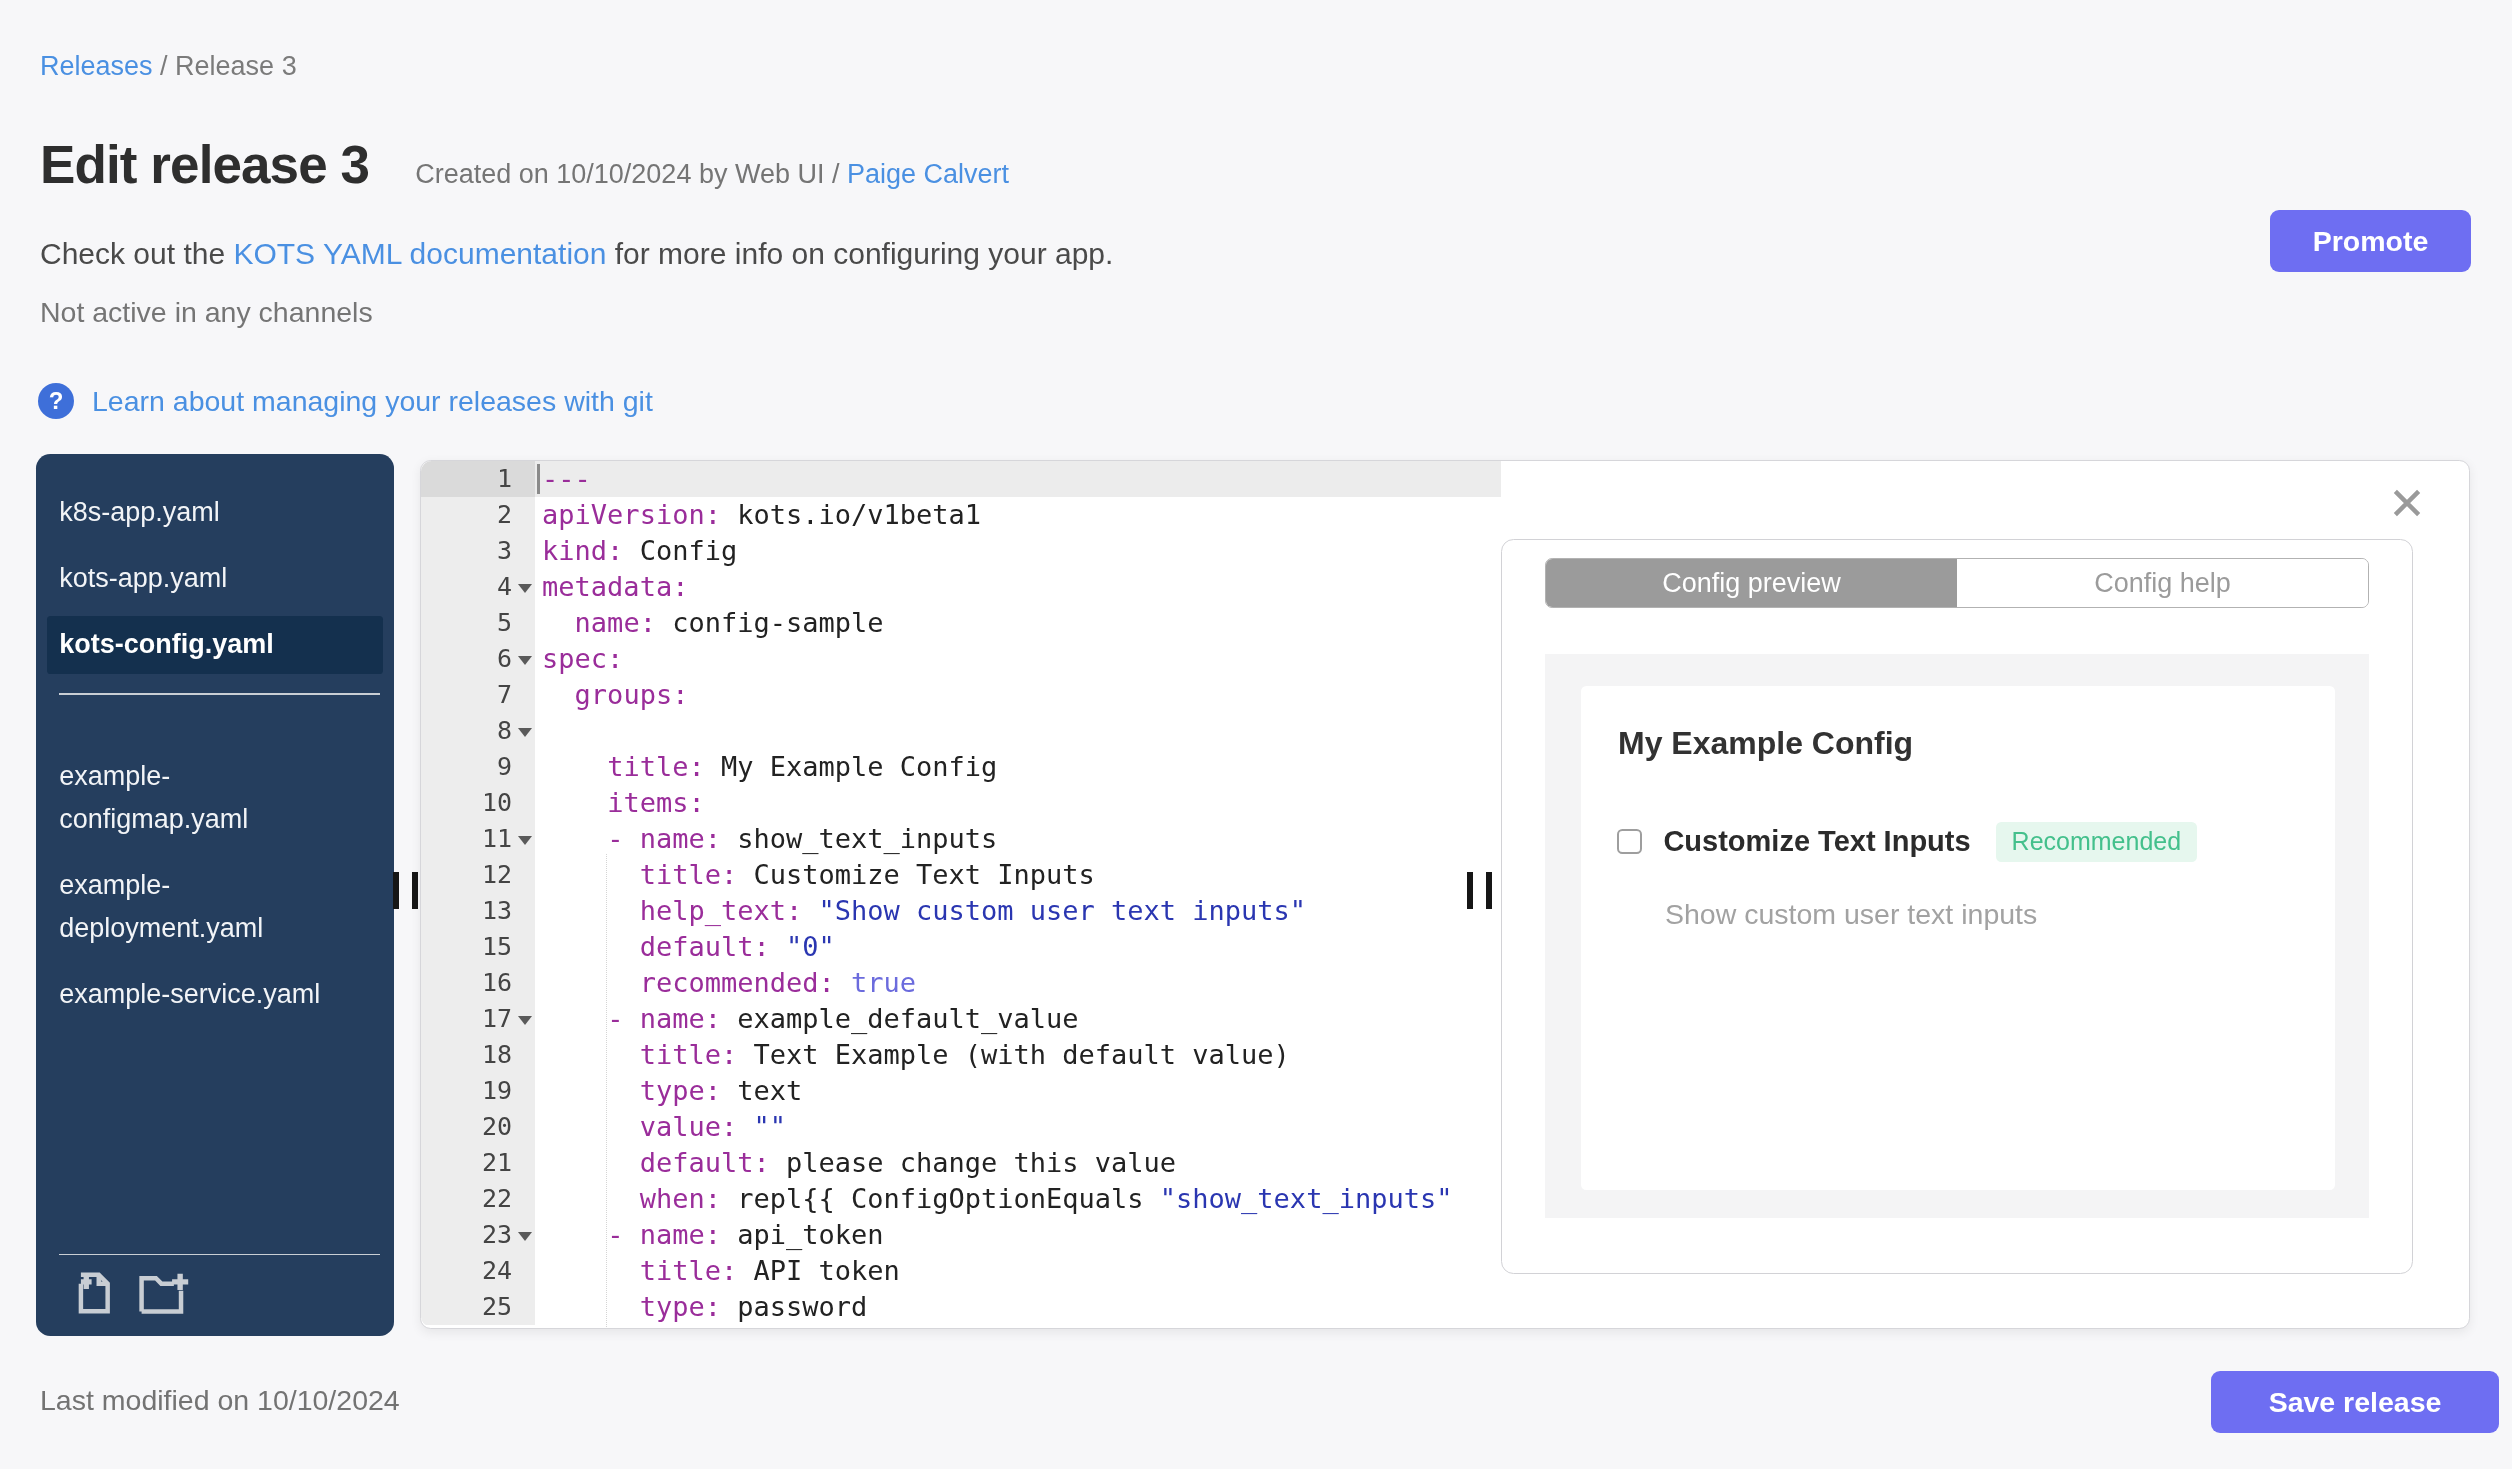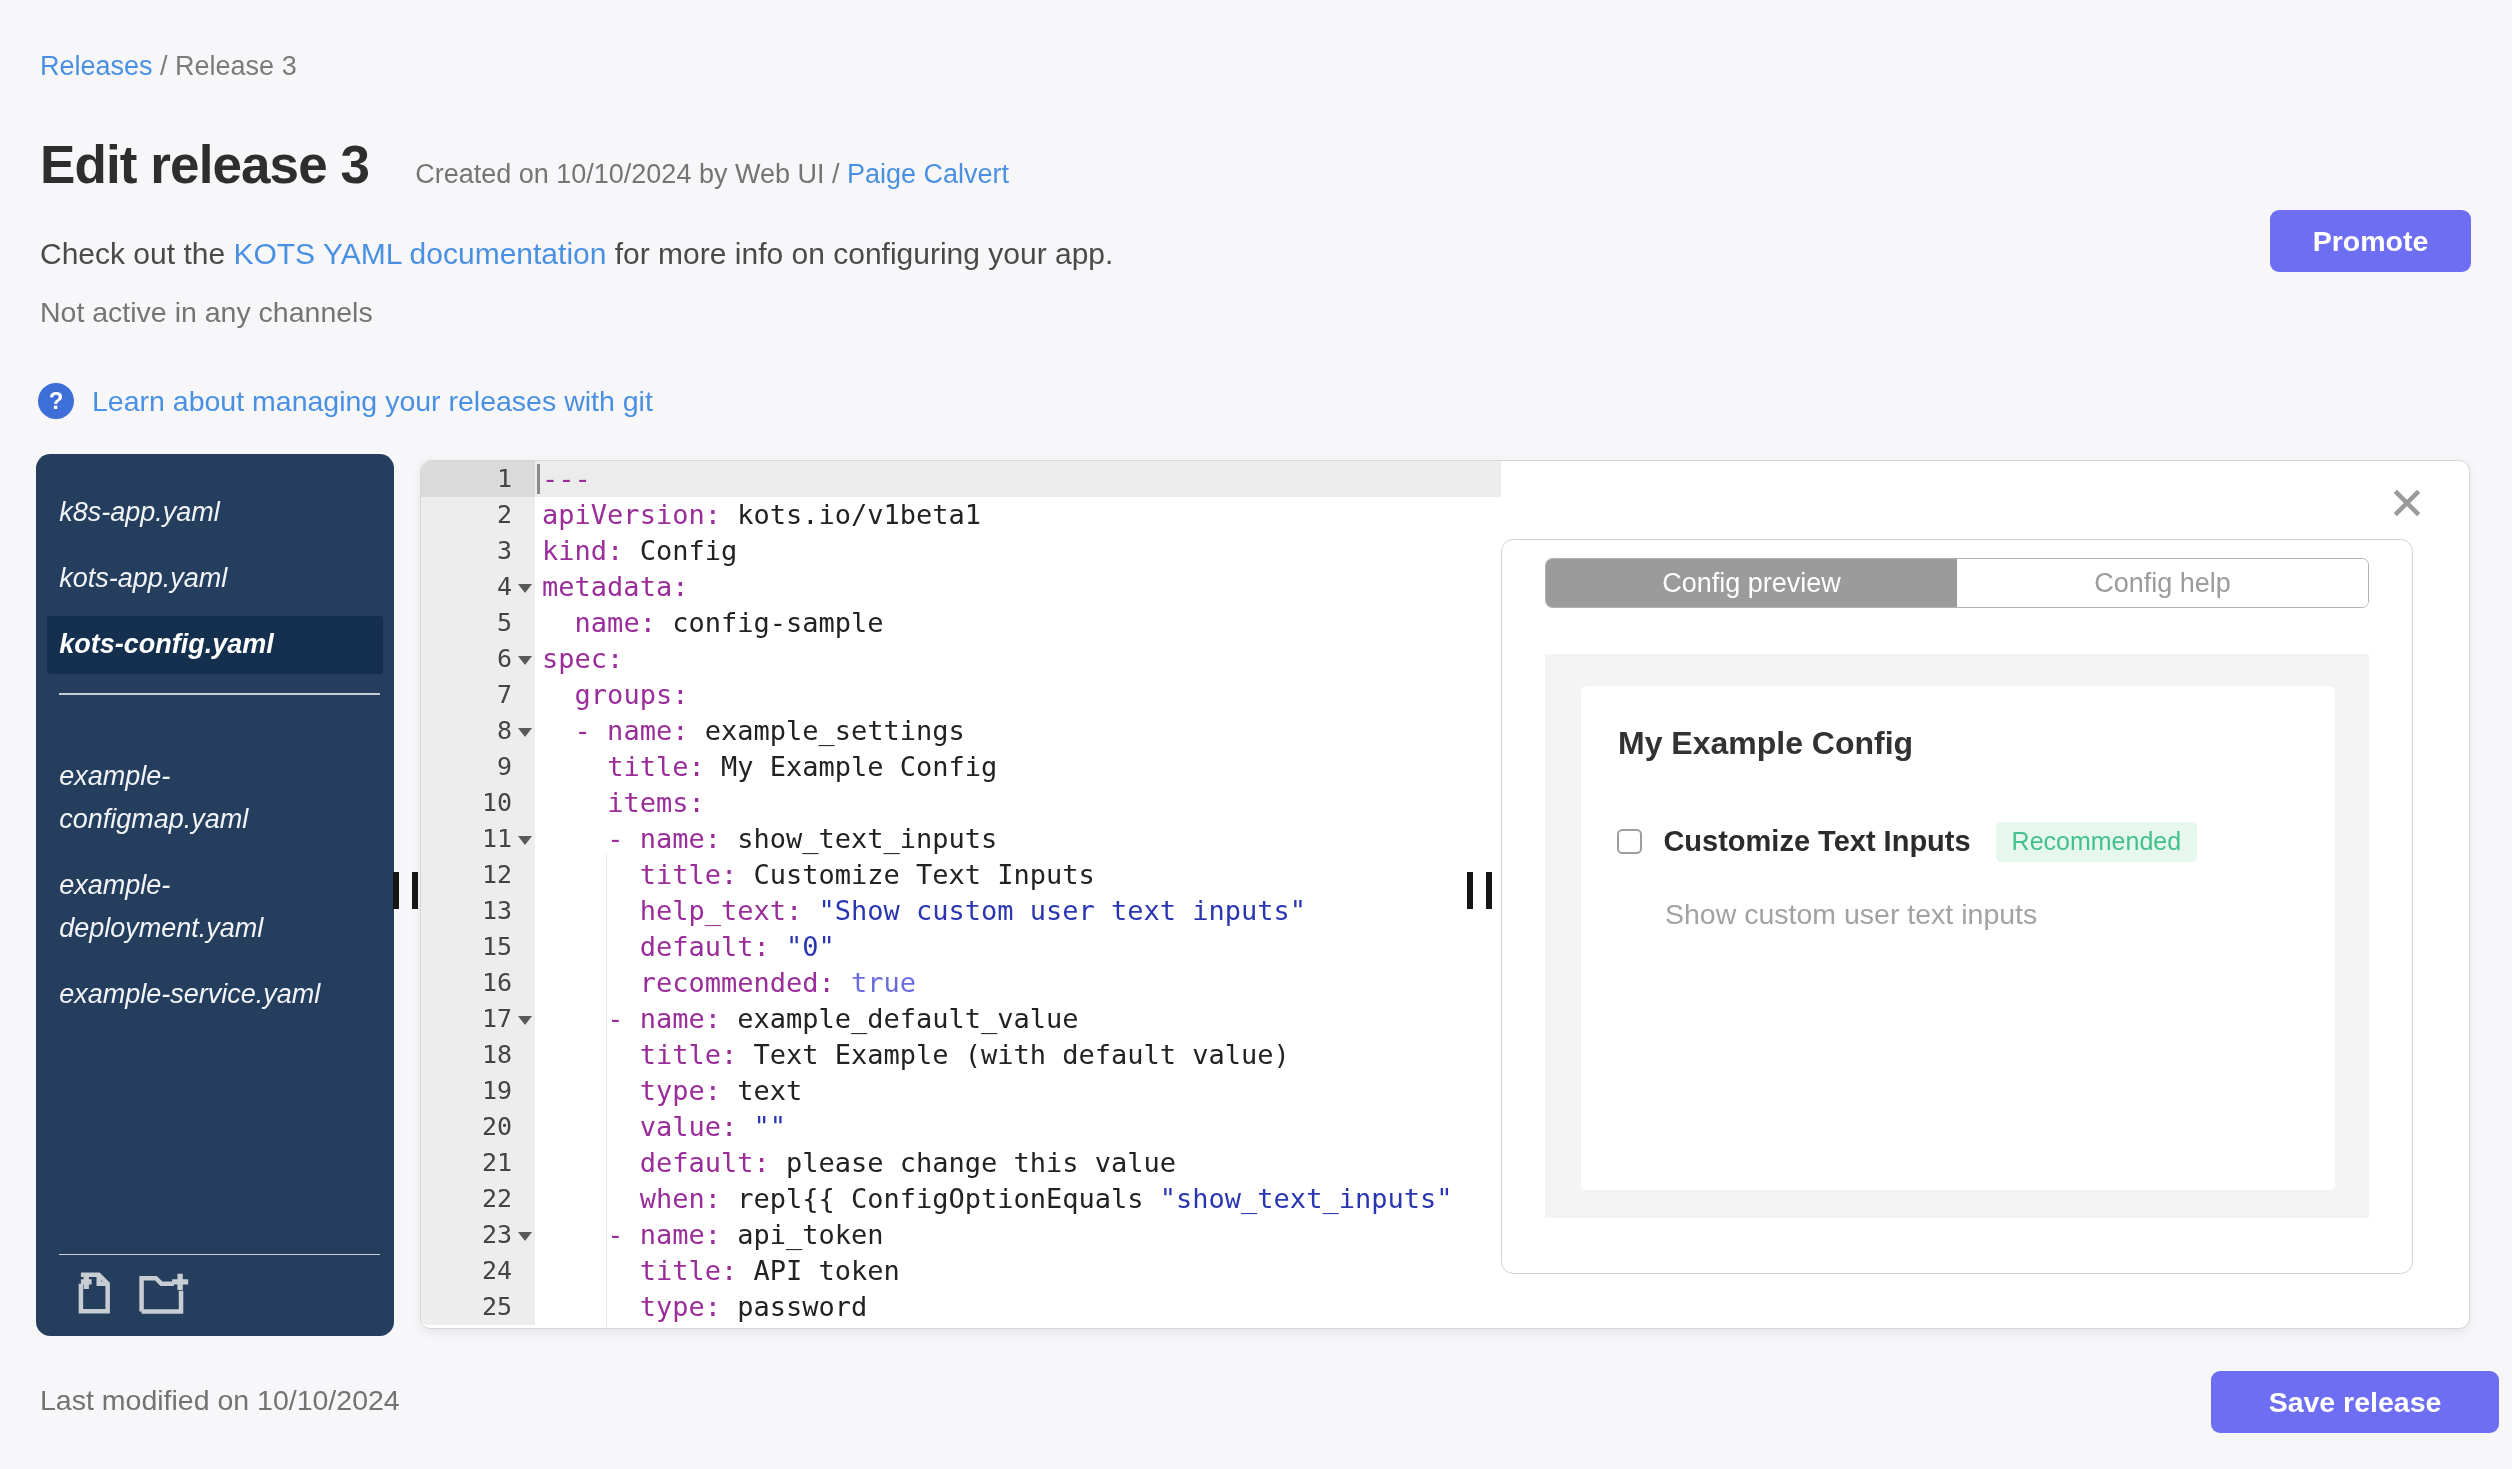--- a/index.html
+++ b/index.html
@@ -30,21 +30,21 @@
 
   button { font-family:"Liberation Sans", sans-serif; border:none; cursor:pointer; }
   .promote-btn { left:2270px; top:210px; width:201px; height:62px; border-radius:9px;
     background:#6E6EF2; color:#fff; font-size:28.5px; font-weight:700; }
   .save-btn { left:2211px; top:1371px; width:288px; height:62px; border-radius:9px;
     background:#6E6EF2; color:#fff; font-size:28.5px; font-weight:700; }
   .last-modified { left:40px; top:1384px; font-size:28.5px; color:#737373; }
 
   
   .sidebar { left:36px; top:454px; width:358px; height:882px; background:#253E5E;
-    border-radius:14.3px; color:#fff;font-style:italic; }
+    border-radius:14.3px; color:#fff; }
   .file-list { padding:30px 10.7px 0 10.7px; }
   .file-item { font-size:27px; line-height:43px; padding:7.1px 45px 7.1px 12.5px; margin-bottom:9px;
     border-radius:3.6px; cursor:pointer; color:#f2f4f7; overflow-wrap:normal; }
   .file-item.selected { background:#14304E; font-weight:700; color:#fff; }
   .side-divider { height:1.8px; background:#C9CED4; margin:19.6px 14.3px 23px 23px; }
   .sidebar-bottom { position:absolute; left:10.7px; right:10.7px; bottom:0; padding-bottom:19.6px; }
   .sidebar-bottom .side-divider2 { height:1.8px; background:#C9CED4; margin:0 3.6px 0 12.5px; }
   .side-icons { display:flex; gap:25px; padding:16px 0 0 25px; }
   .side-icons svg { cursor:pointer; }
 
@@ -181,21 +181,20 @@
       <div class="code-row">
         <div class="gutter-cell">6<div class="fold-arrow"></div></div>
         <div class="code-cell"><span class="tok-key">spec:</span></div>
       </div>
       <div class="code-row">
         <div class="gutter-cell">7</div>
         <div class="code-cell"><span class="tok-plain">  </span><span class="tok-key">groups:</span></div>
       </div>
       <div class="code-row">
         <div class="gutter-cell">8<div class="fold-arrow"></div></div>
-        <div class="code-cell"><span class="tok-plain">  </span><span class="tok-key">- name: </span><span class="tok-plain">example_settings</span></div>
       </div>
       <div class="code-row">
         <div class="gutter-cell">9</div>
         <div class="code-cell"><span class="tok-plain">    </span><span class="tok-key">title: </span><span class="tok-plain">My Example Config</span></div>
       </div>
       <div class="code-row">
         <div class="gutter-cell">10</div>
         <div class="code-cell"><span class="tok-plain">    </span><span class="tok-key">items:</span></div>
       </div>
       <div class="code-row">

